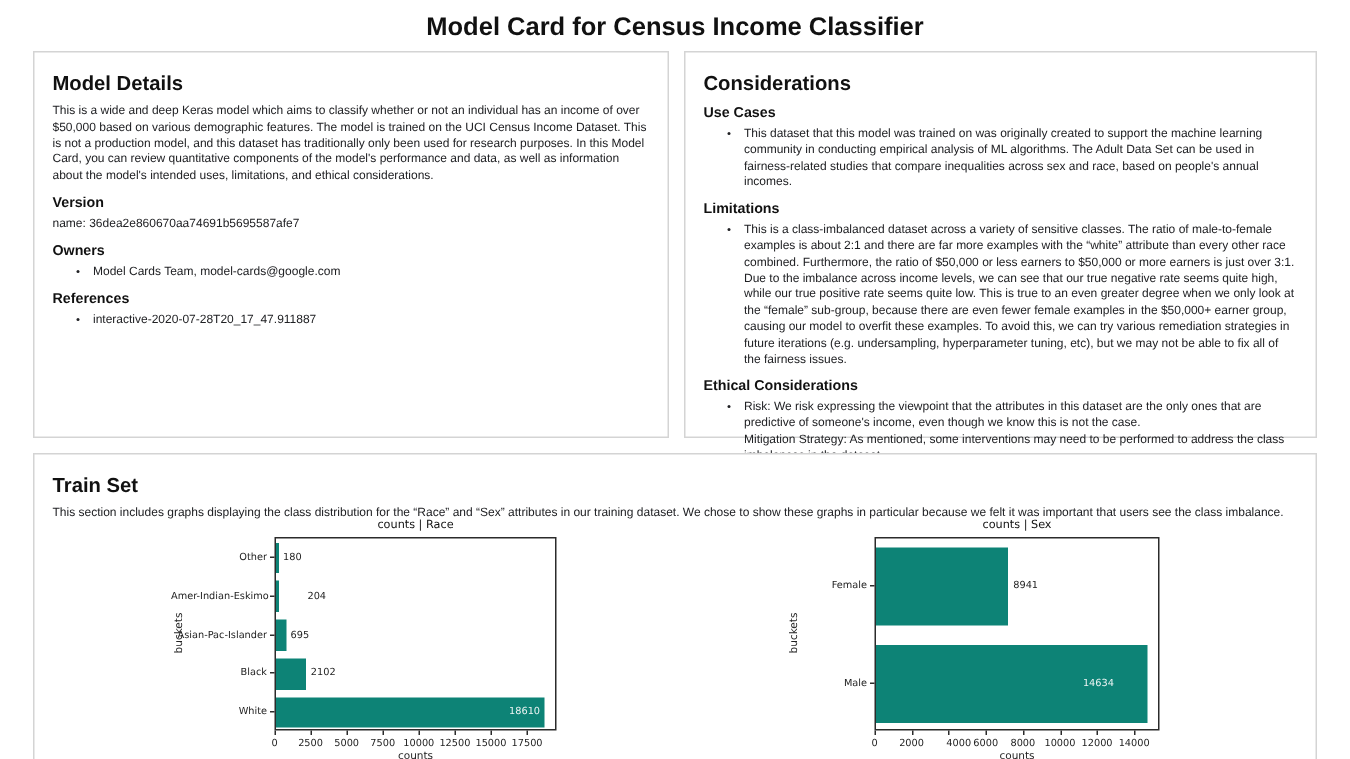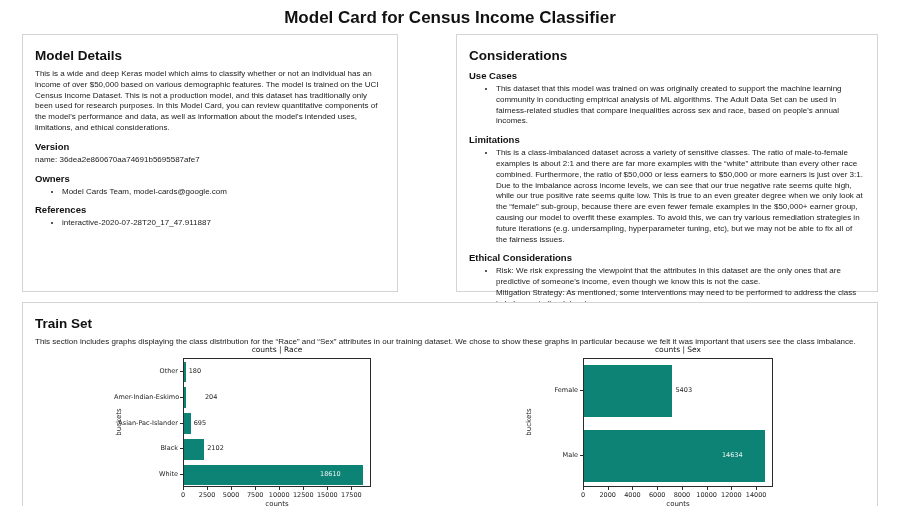--- a/index.html
+++ b/index.html
@@ -1,21 +1,21 @@
 <!DOCTYPE html>
 <html><head>
 <meta charset="utf-8">
 <style>
   * { margin:0; padding:0; box-sizing:border-box; }
   html,body { width:900px; height:506px; overflow:hidden; background:#ffffff;
               font-family:"Liberation Sans", sans-serif; color:#202124; }
   .page-title { position:absolute; left:0; top:8px; width:900px; text-align:center;
                 font-size:17px; font-weight:bold; color:#111; }
   .card { position:absolute; background:#fff; border:1px solid #d4d4d4; padding:10px 12px; }
-  #card-model-details { left:22px; top:34px; width:376px; height:258px; }
+  #card-model-details { left:22px; top:34px; width:424px; height:258px; }
   #card-considerations { left:456px; top:34px; width:422px; height:258px; }
   #card-train-set { left:22px; top:302px; width:856px; height:236px; }
   .card-title { font-size:13.5px; font-weight:bold; color:#111; margin:3px 0 6px 0; }
   .sub-heading { font-size:9.5px; font-weight:bold; color:#111; margin:7px 0 3px 0; }
   .card-text { font-size:8px; line-height:10.8px; color:#202124; }
   ul.bullets { margin:1px 0 2px 0; padding-left:27px; list-style:disc; }
   ul.bullets li { font-size:8px; line-height:10.8px; color:#202124; }
   .chart-block { position:absolute; width:310px; height:170px; }
   .chart-title { position:absolute; text-align:center; font-size:7.5px; color:#111;
                  font-family:"DejaVu Sans", sans-serif; }
@@ -102,21 +102,21 @@
       <div class="tick-mark" style="left: 67px; top: 51.7px; width: 3px; height: 1px;"></div>
       <div class="value-label" style="top: 47.7px; left: 75.9627px; color: rgb(34, 34, 34); margin-left: 16px;">204</div>
       <div class="y-tick-label" style="left: 1px; width: 64px; top: 73.5px;">Asian-Pac-Islander</div>
       <div class="tick-mark" style="left: 67px; top: 77.5px; width: 3px; height: 1px;"></div>
       <div class="value-label" style="top: 73.5px; left: 80.6868px; color: rgb(34, 34, 34);">695</div>
       <div class="y-tick-label" style="left: 1px; width: 64px; top: 99.3px;">Black</div>
       <div class="tick-mark" style="left: 67px; top: 103.3px; width: 3px; height: 1px;"></div>
       <div class="value-label" style="top: 99.3px; left: 94.224px; color: rgb(34, 34, 34);">2102</div>
       <div class="y-tick-label" style="left: 1px; width: 64px; top: 125.1px;">White</div>
       <div class="tick-mark" style="left: 67px; top: 129.1px; width: 3px; height: 1px;"></div>
-      <div class="value-label" style="top: 125.1px; left: 207.052px; width: 40px; text-align: left; color: rgb(238, 245, 244);">18610</div>
+      <div class="value-label" style="top: 125.1px; left: 207.052px; width: 40px; text-align: right; color: rgb(238, 245, 244);">18610</div>
       <div class="tick-mark" style="left: 70px; top: 142px; width: 1px; height: 3px;"></div>
       <div class="x-tick-label" style="left: 55px; width: 30px; top: 146px;">0</div>
       <div class="tick-mark" style="left: 94.0532px; top: 142px; width: 1px; height: 3px;"></div>
       <div class="x-tick-label" style="left: 79.0532px; width: 30px; top: 146px;">2500</div>
       <div class="tick-mark" style="left: 118.106px; top: 142px; width: 1px; height: 3px;"></div>
       <div class="x-tick-label" style="left: 103.106px; width: 30px; top: 146px;">5000</div>
       <div class="tick-mark" style="left: 142.16px; top: 142px; width: 1px; height: 3px;"></div>
       <div class="x-tick-label" style="left: 127.16px; width: 30px; top: 146px;">7500</div>
       <div class="tick-mark" style="left: 166.213px; top: 142px; width: 1px; height: 3px;"></div>
       <div class="x-tick-label" style="left: 151.213px; width: 30px; top: 146px;">10000</div>
@@ -130,30 +130,30 @@
       <div class="y-axis-label" style="left: -14px; top: 72.5px;">buckets</div>
     </div>
   <div class="chart-block" style="left:500px; top:42px;">
       <div class="chart-title" style="left: 60px; top: 0px; width: 190px;">counts | Sex</div>
       <div class="plot" style="left: 60px; top: 13px; width: 190px; height: 129px;">
         <div class="bar" style="left: 0px; top: 6.45px; width: 88.496px; height: 51.6px; background: rgb(13, 131, 118);"></div>
         <div class="bar" style="left: 0px; top: 70.95px; width: 180.949px; height: 51.6px; background: rgb(13, 131, 118);"></div>
       </div>
       <div class="y-tick-label" style="left: 1px; width: 54px; top: 41.25px;">Female</div>
       <div class="tick-mark" style="left: 57px; top: 45.25px; width: 3px; height: 1px;"></div>
-      <div class="value-label" style="top: 41.25px; left: 152.496px; color: rgb(34, 34, 34);">5403</div>
+      <div class="value-label" style="top: 41.25px; left: 152.496px; color: rgb(34, 34, 34);">8941</div>
       <div class="y-tick-label" style="left: 1px; width: 54px; top: 105.75px;">Male</div>
       <div class="tick-mark" style="left: 57px; top: 109.75px; width: 3px; height: 1px;"></div>
       <div class="value-label" style="top: 105.75px; left: 198.949px; width: 40px; text-align: left; color: rgb(238, 245, 244);">14634</div>
       <div class="tick-mark" style="left: 60px; top: 142px; width: 1px; height: 3px;"></div>
       <div class="x-tick-label" style="left: 45px; width: 30px; top: 146px;">0</div>
       <div class="tick-mark" style="left: 84.7299px; top: 142px; width: 1px; height: 3px;"></div>
       <div class="x-tick-label" style="left: 69.7299px; width: 30px; top: 146px;">2000</div>
       <div class="tick-mark" style="left: 109.46px; top: 142px; width: 1px; height: 3px;"></div>
-      <div class="x-tick-label" style="left: 94.4598px; width: 30px; top: 146px;">4000</div>
+      <div class="x-tick-label" style="left: 94.4598px; width: 30px; top: 146px; text-align: right;">4000</div>
       <div class="tick-mark" style="left: 134.19px; top: 142px; width: 1px; height: 3px;"></div>
       <div class="x-tick-label" style="left: 119.19px; width: 30px; top: 146px;">6000</div>
       <div class="tick-mark" style="left: 158.92px; top: 142px; width: 1px; height: 3px;"></div>
       <div class="x-tick-label" style="left: 143.92px; width: 30px; top: 146px;">8000</div>
       <div class="tick-mark" style="left: 183.65px; top: 142px; width: 1px; height: 3px;"></div>
       <div class="x-tick-label" style="left: 168.65px; width: 30px; top: 146px;">10000</div>
       <div class="tick-mark" style="left: 208.38px; top: 142px; width: 1px; height: 3px;"></div>
       <div class="x-tick-label" style="left: 193.38px; width: 30px; top: 146px;">12000</div>
       <div class="tick-mark" style="left: 233.109px; top: 142px; width: 1px; height: 3px;"></div>
       <div class="x-tick-label" style="left: 218.109px; width: 30px; top: 146px;">14000</div>

